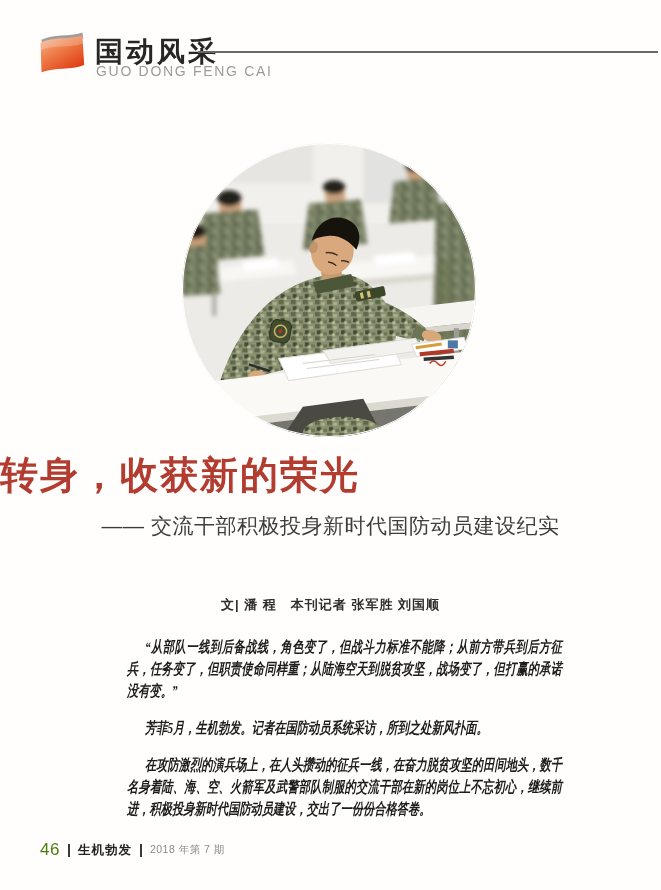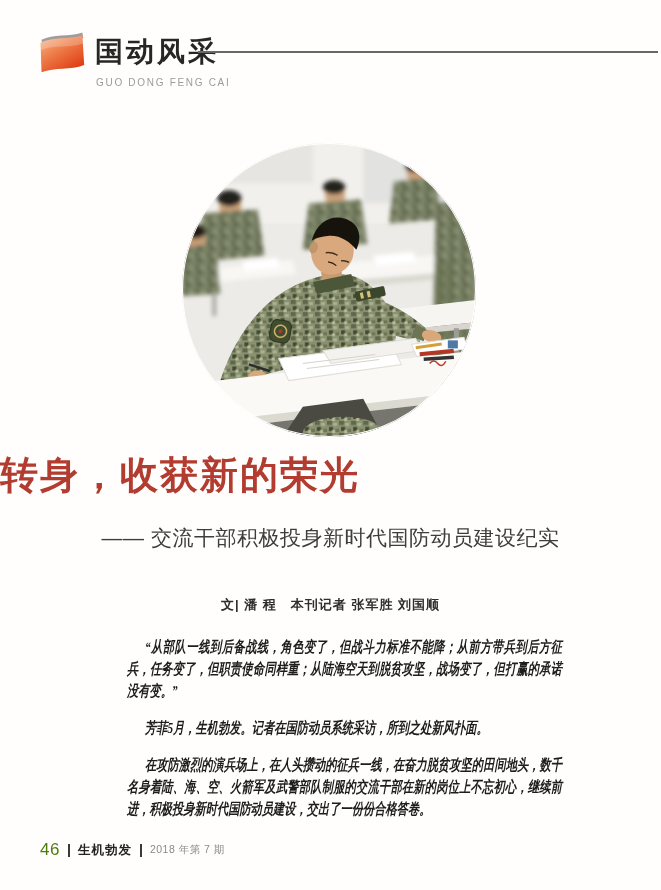--- a/index.html
+++ b/index.html
@@ -9,39 +9,39 @@
     font-family:"Liberation Sans","DejaVu Sans",sans-serif;
   }
 
   
   .header-flag { position:absolute; left:35px; top:29px; width:52px; height:44px; }
   .section-label {
     position:absolute; left:95px; top:33px;
     font-size:28px; font-weight:bold; color:#262626; letter-spacing:3px;
   }
   .section-pinyin {
-    position:absolute; left:96px; top:77px;
-    font-size:10px; color:#9b9b9b; letter-spacing:1.7px;
+    position:absolute; left:96px; top:63px;
+    font-size:14px; color:#9b9b9b; letter-spacing:1.7px;
   }
   .header-rule {
     position:absolute; left:198px; right:3px; top:51px; height:2px; background:#686868;
   }
 
   
   .photo { position:absolute; left:182px; top:143px; width:294px; height:294px; }
 
   
   .title {
     position:absolute; left:0; top:450px; width:100%; text-align:left;
     font-family:"Liberation Serif","DejaVu Serif",serif;
     font-weight:bold; font-size:38px; color:#b23c30; letter-spacing:2px;
   }
   .subtitle {
     position:absolute; left:0; top:512px; width:100%; text-align:center;
-    font-size:21px; color:#3d3d3d; letter-spacing:0.5px;margin-top:12px;
+    font-size:21px; color:#3d3d3d; letter-spacing:0.5px;
   }
   .byline {
     position:absolute; left:0; top:549px; width:100%; text-align:center;
     font-size:13px; font-weight:bold; color:#2e2e2e; letter-spacing:1px;margin-top:47px;
   }
 
   
   .body-text {
     position:absolute; left:127px; top:636px; width:600px;
     transform:scaleX(0.725); transform-origin:0 0;

